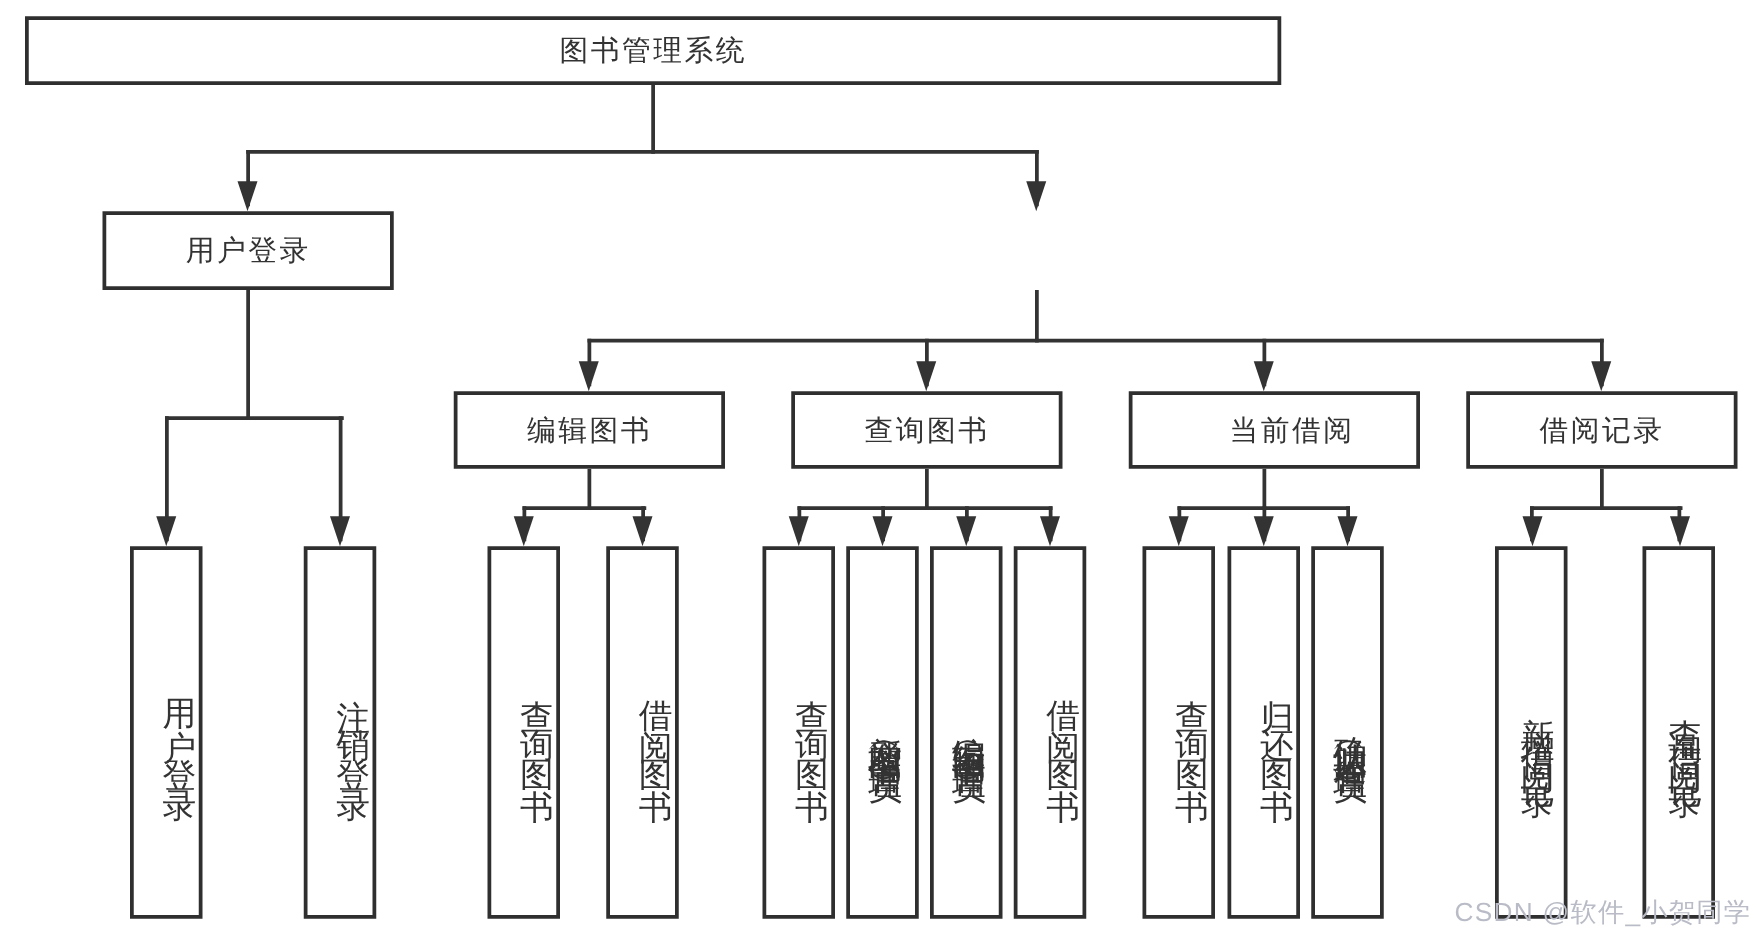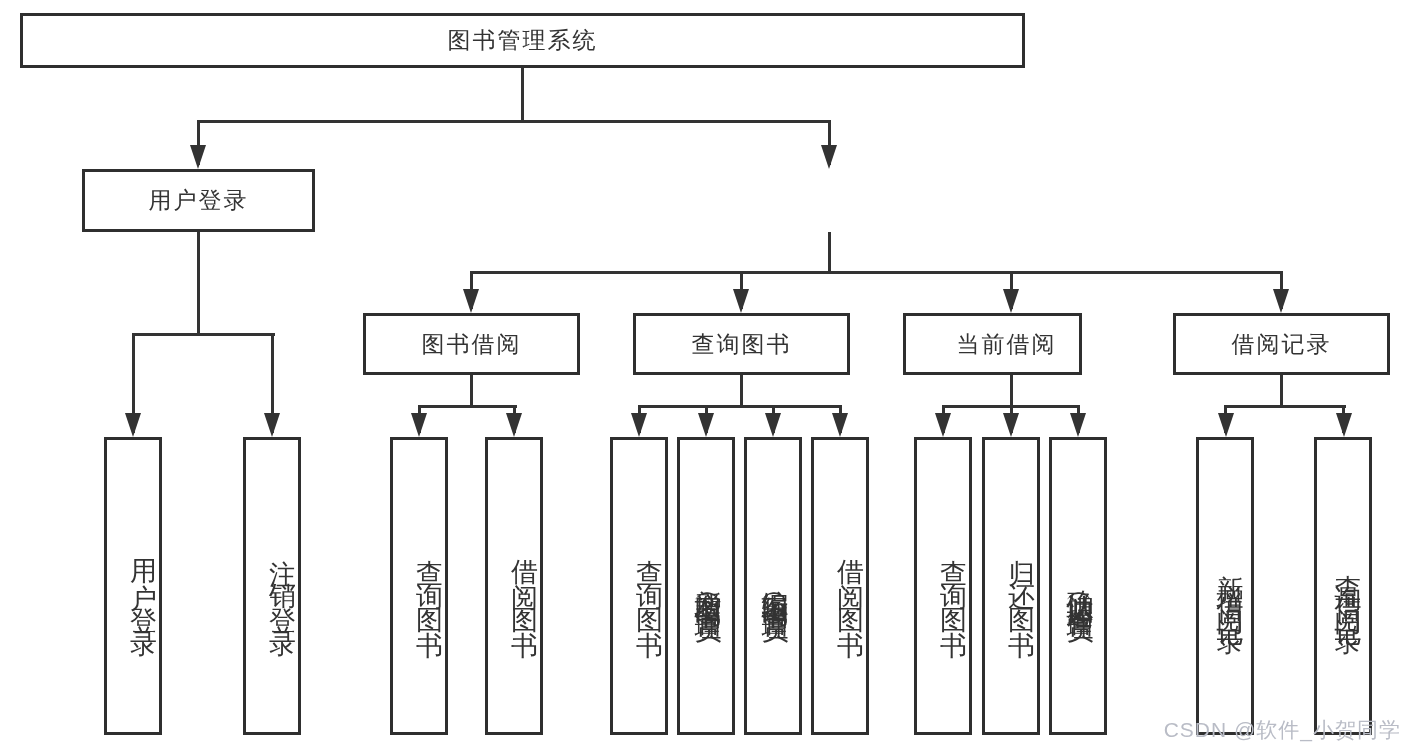--- a/index.html
+++ b/index.html
@@ -98,23 +98,23 @@
   <div class="hline" style="left:470px;top:271px;width:813px;"></div>
   <div class="vline" style="left:469.5px;top:271px;height:38px;"></div>
   <div class="vline" style="left:739.5px;top:271px;height:38px;"></div>
   <div class="vline" style="left:1009.5px;top:271px;height:38px;"></div>
   <div class="vline" style="left:1279.5px;top:271px;height:38px;"></div>
   <div class="arrow" style="left:463px;top:289px;"></div>
   <div class="arrow" style="left:733px;top:289px;"></div>
   <div class="arrow" style="left:1003px;top:289px;"></div>
   <div class="arrow" style="left:1273px;top:289px;"></div>
 
-  <div class="node hnode" style="left:363px;top:313px;width:217px;height:62px;">图书借阅</div>
+  <div class="node hnode" style="left:363px;top:313px;width:217px;height:62px;">编辑图书</div>
   <div class="node hnode" style="left:633px;top:313px;width:217px;height:62px;">查询图书</div>
-  <div class="node hnode" style="left:903px;top:313px;width:179px;height:62px;padding-left:28px;">当前借阅</div>
+  <div class="node hnode" style="left:903px;top:313px;width:233px;height:62px;padding-left:28px;">当前借阅</div>
   <div class="node hnode" style="left:1173px;top:313px;width:217px;height:62px;">借阅记录</div>
 
   <div class="vline" style="left:469.5px;top:375px;height:33px;"></div>
   <div class="hline" style="left:417.5px;top:405px;width:99px;"></div>
   <div class="vline" style="left:417.5px;top:405px;height:28px;"></div>
   <div class="vline" style="left:512.5px;top:405px;height:28px;"></div>
   <div class="arrow" style="left:411px;top:413px;"></div>
   <div class="arrow" style="left:506px;top:413px;"></div>
 
   <div class="vline" style="left:739.5px;top:375px;height:33px;"></div>

